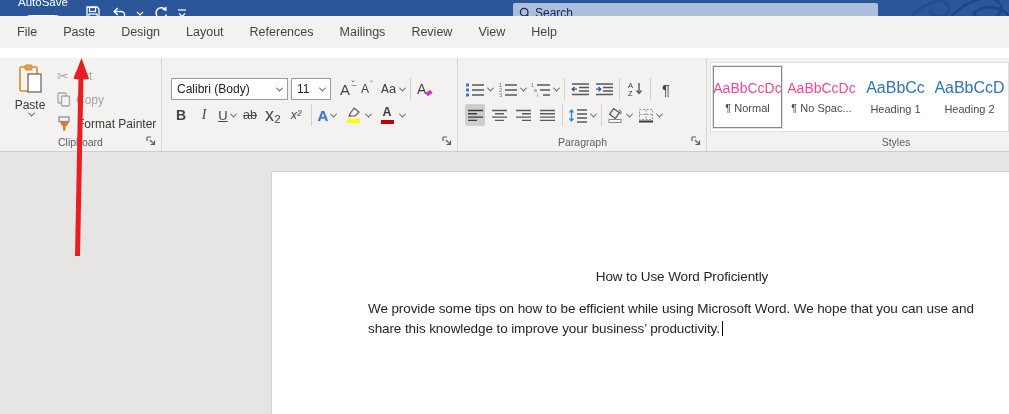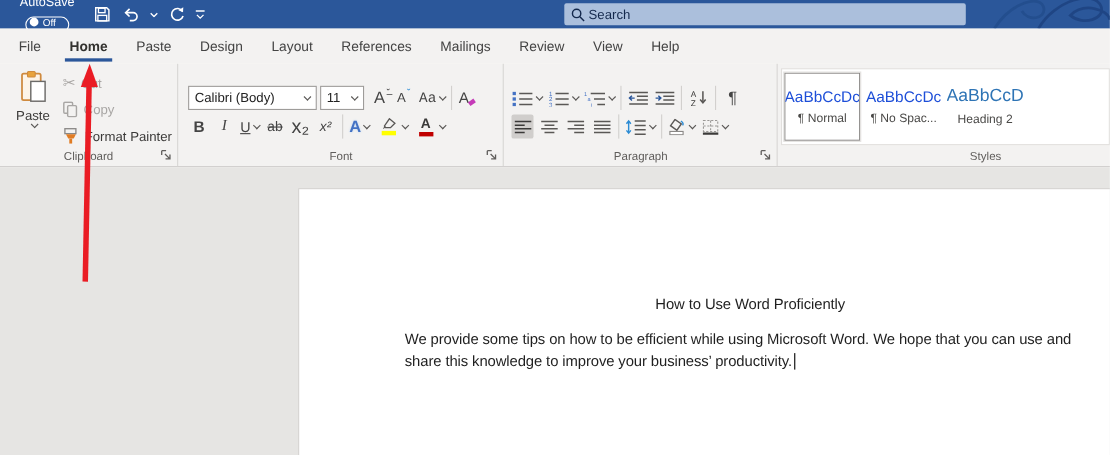--- a/index.html
+++ b/index.html
@@ -14,21 +14,21 @@
   .toggle-state { font-size:9px; color:#fff; }
   .qat { display:flex; align-items:center; margin-left:14px; gap:4px; }
   .qat-btn { width:22px; height:22px; display:flex; align-items:center; justify-content:center; cursor:pointer; }
   .qat-btn.narrow { width:12px; }
   .doc-title { position:absolute; left:325px; top:0; height:26px; line-height:26px; font-size:12px; color:#fff; white-space:nowrap; }
   .search-box { position:absolute; left:513px; top:3px; width:365px; height:20px; background:#abbfdc; border-radius:2px; display:flex; align-items:center; gap:10px; padding-left:22px; cursor:text; }
   .search-box span { font-size:12px; color:#14294d; }
   .title-swirl { position:absolute; right:0; top:0; }
 
   
-  .tabrow { position:absolute; left:0; top:26px; width:1009px; height:32px; background:#f3f2f1; display:flex; align-items:stretch; padding-left:4px; }
+  .tabrow { position:absolute; left:0; top:16px; width:1009px; height:32px; background:#f3f2f1; display:flex; align-items:stretch; padding-left:4px; }
   .tab { position:relative; padding:0 13px; font-size:12.5px; color:#444; display:flex; align-items:center; cursor:pointer; }
   .tab.active { font-weight:bold; color:#33322f; }
   .tab.active::after { content:""; position:absolute; left:9px; right:9px; bottom:2px; height:3px; background:#2b579a; }
 
   
   .ribbon { position:absolute; left:0; top:58px; width:1009px; height:94px; background:#f3f2f1; border-bottom:1px solid #cfcdcb; font-size:12px; color:#3b3a39; }
   .grp { position:absolute; top:0; height:93px; border-right:1px solid #d8d6d4; }
   .grp-label { position:absolute; left:0; right:0; bottom:3px; text-align:center; font-size:10.5px; color:#605e5c; }
   .launcher { position:absolute; right:4px; bottom:4px; width:12px; height:12px; cursor:pointer; }
   .row1 { position:absolute; left:8px; top:20px; height:24px; display:flex; align-items:flex-start; }
@@ -66,21 +66,21 @@
 
   
   .grp-paragraph { left:459px; width:248px; }
   .pilcrow { font-size:15px; color:#444; }
 
   
   .grp-styles { left:708px; width:301px; border-right:none; }
   .styles-panel { position:absolute; left:2px; top:4px; width:299px; height:70px; background:#fff; border:1px solid #e1dfdd; display:flex; align-items:center; padding-left:2px; gap:5px; overflow:hidden; }
   .style-item { width:69px; height:62px; display:flex; flex-direction:column; align-items:center; justify-content:center; gap:6px; cursor:pointer; overflow:hidden; flex-shrink:0; }
   .style-item.sel { border:1px solid #8a8886; outline:1px solid #e3e1df; }
-  .style-sample { font-size:14px; color:#1d4ed8; white-space:nowrap; }
+  .style-sample { font-size:14px; color:#ec4899; white-space:nowrap; }
   .style-item.heading .style-sample { color:#2e74b5; font-size:16px; }
   .style-name { font-size:11px; color:#4a4947; white-space:nowrap; }
 
   
   .doc-area { position:absolute; left:0; top:152px; width:1009px; height:262px; background:#e6e5e3; overflow:hidden; }
   .page { position:absolute; left:271px; top:19px; width:822px; height:420px; background:#fff; border:1px solid #d4d2d0; padding:0 96px; }
   .doc-heading { margin-top:97px; text-align:center; font-size:13.5px; color:#1f1f1f; letter-spacing:-0.1px; }
   .doc-body { margin-top:15px; font-size:13.5px; line-height:20px; color:#1f1f1f; letter-spacing:-0.1px; }
   .doc-body .line { display:block; white-space:nowrap; }
   .caret { display:inline-block; width:1px; height:15px; background:#000; vertical-align:-3px; margin-left:2px; }
@@ -142,23 +142,20 @@
   </div>
   <svg class="title-swirl" width="110" height="26" viewBox="0 0 110 26">
     <path d="M5 26 C20 2 48 -6 50 8 C51 17 36 20 30 10" fill="none" stroke="#224c8c" stroke-width="2.5" opacity="0.85"></path>
     <path d="M45 26 C60 0 96 -10 102 6 C106 17 86 24 74 14 C86 2 108 8 110 18" fill="none" stroke="#1e4482" stroke-width="2.5" opacity="0.9"></path>
   </svg>
 </div>
 
 <div class="tabrow">
   <div class="tab">
       <span>File</span>
-    </div>
-  <div class="tab active">
-      <span>Home</span>
     </div>
   <div class="tab">
       <span>Paste</span>
     </div>
   <div class="tab">
       <span>Design</span>
     </div>
   <div class="tab">
       <span>Layout</span>
     </div>
@@ -281,21 +278,20 @@
           </svg>
         <span class="bar" style="background:#ffff00;"></span>
       </div>
       <span class="chev"></span>
       <div class="btn underbar-btn" style="margin-left:6px;">
         <span class="fc-a">A</span>
         <span class="bar" style="background:#c00000;"></span>
       </div>
       <span class="chev"></span>
     </div>
-    <div class="grp-label">Font</div>
     <svg class="launcher" viewBox="0 0 12 12">
         <path d="M2 2 h4 M2 2 v4" stroke="#605e5c" stroke-width="1.2" fill="none"></path>
         <path d="M5 5 l4 4 M9.5 5.5 v4 h-4" stroke="#605e5c" stroke-width="1.2" fill="none"></path>
       </svg>
   </div>
 
   <div class="grp grp-paragraph">
     <div class="row1" style="left:6px;">
       <div class="btn">
         <svg width="20" height="15" viewBox="0 0 20 15">
@@ -410,20 +406,24 @@
     <div class="styles-panel">
       <div class="style-item sel">
         <span class="style-sample">AaBbCcDc</span>
         <span class="style-name">¶ Normal</span>
       </div>
       <div class="style-item">
         <span class="style-sample">AaBbCcDc</span>
         <span class="style-name">¶ No Spac...</span>
       </div>
       <div class="style-item heading">
+        <span class="style-sample">AaBbCc</span>
+        <span class="style-name">Heading 1</span>
+      </div>
+      <div class="style-item heading">
         <span class="style-sample">AaBbCcD</span>
         <span class="style-name">Heading 2</span>
       </div>
     </div>
     <div class="grp-label" style="left:0;right:-75px;">Styles</div>
   </div>
 
 </div>
 
 <div class="doc-area">

